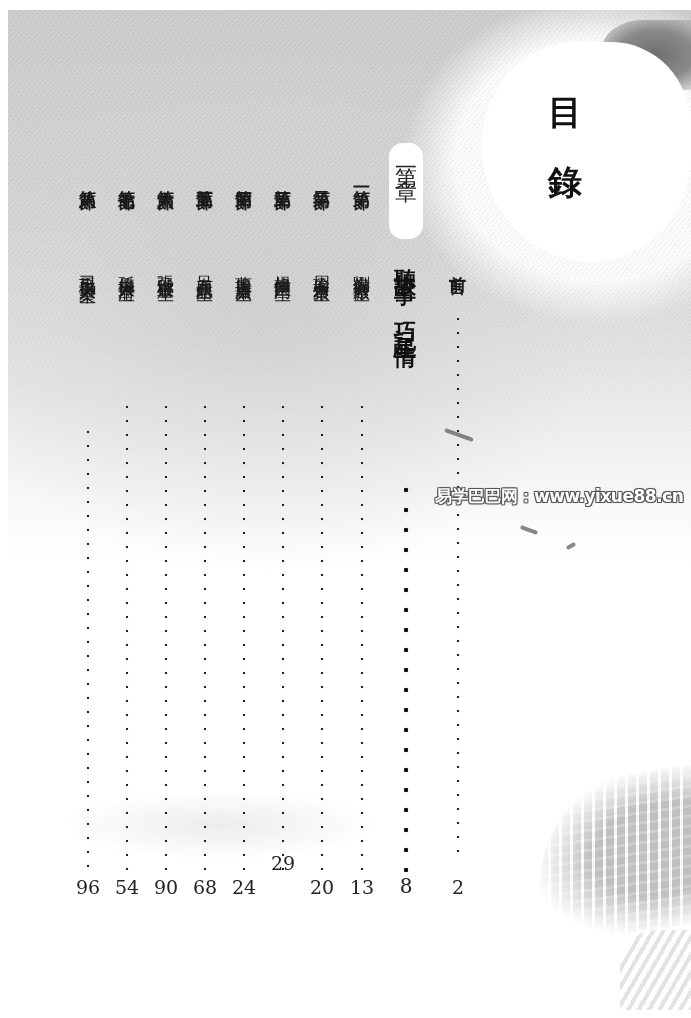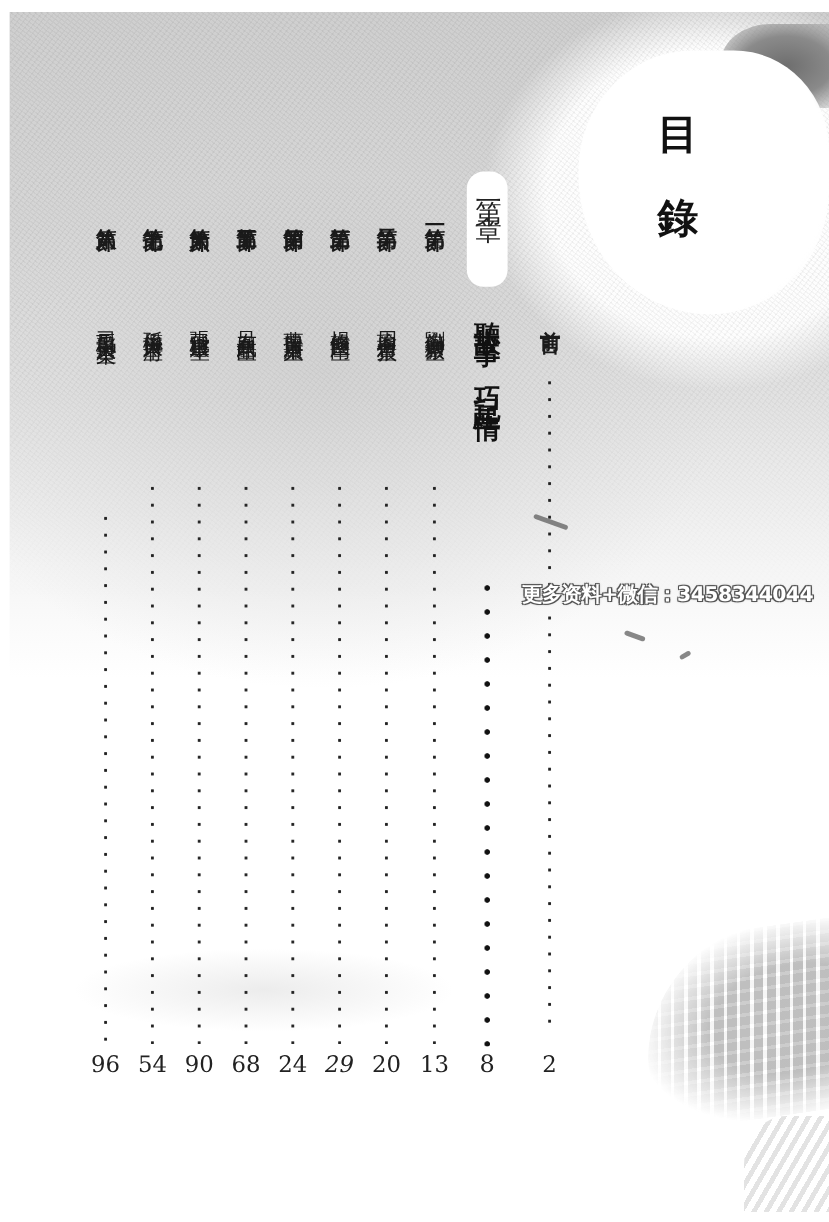--- a/index.html
+++ b/index.html
@@ -164,21 +164,21 @@
 </div>
 <div class="col" style="left:309px; top:262px;">周瑜與貪狼星</div>
 <div class="dots" style="left:320px; top:400px; height:470px;"></div>
 <div class="pagenum" style="left:302px; top:876px;">20</div>
 
 <div class="col" style="left:270px; top:176px;">
   <span class="label">第三節</span>
 </div>
 <div class="col" style="left:270px; top:262px;">楊修與巨門星</div>
 <div class="dots" style="left:281px; top:400px; height:470px;"></div>
-<div class="pagenum" style="left:263px; top:876px;font-style:italic;">29</div>
+<div class="pagenum" style="left:263px; top:852px;">29</div>
 
 <div class="col" style="left:231px; top:176px;">
   <span class="label">第四節</span>
 </div>
 <div class="col" style="left:231px; top:262px;">曹操與廉貞星</div>
 <div class="dots" style="left:242px; top:400px; height:470px;"></div>
 <div class="pagenum" style="left:224px; top:876px;">24</div>
 
 <div class="col" style="left:192px; top:176px;">
   <span class="label">第五節</span>
@@ -206,14 +206,14 @@
 </div>
 <div class="col" style="left:75px; top:262px;">司馬懿與天梁星</div>
 <div class="dots" style="left:86px; top:425px; height:445px;"></div>
 <div class="pagenum" style="left:68px; top:876px;">96</div>
 
 <div class="brush-mark" style="left:444px; top:433px;"></div>
 <div class="brush-mark" style="left:520px; top:528px; width:18px;"></div>
 <div class="brush-mark" style="left:566px; top:544px; width:10px; transform:rotate(-30deg);"></div>
 
 <div class="watermark">
-  <div>更多资料+微信：3458344044</div>
+  <div>易学巴巴网：www.yixue88.cn</div>
 </div>
 
 </body></html>

